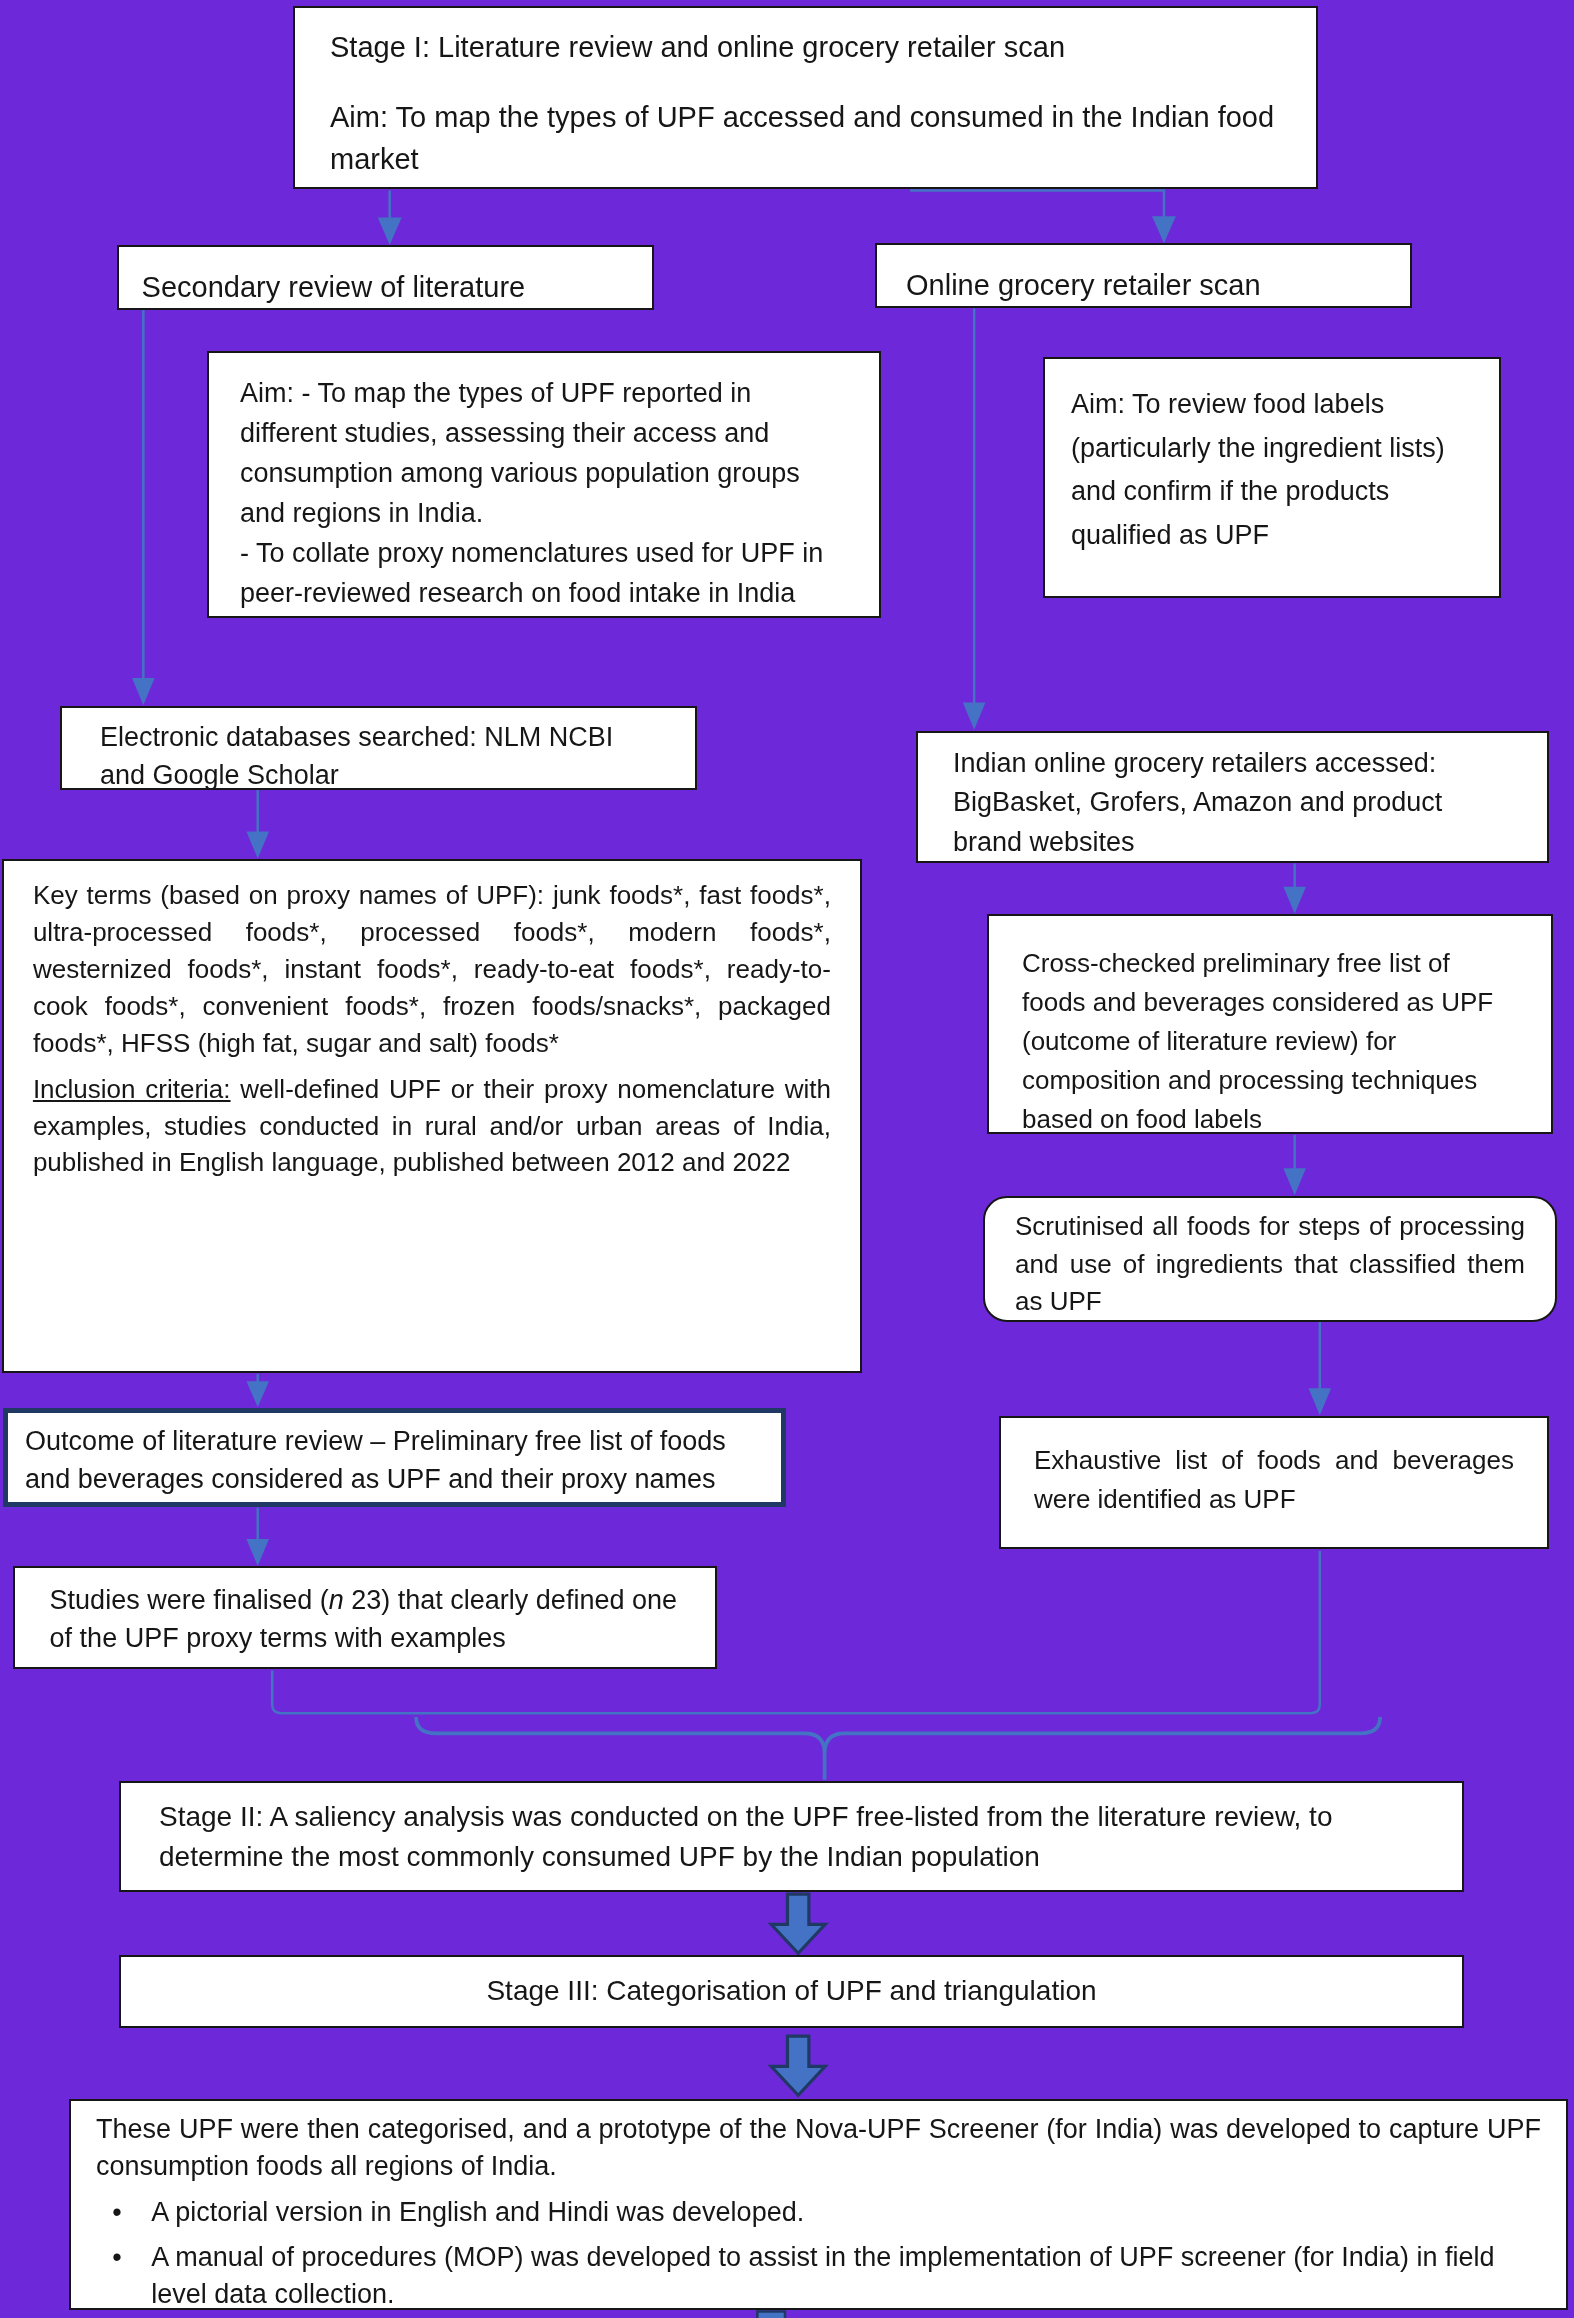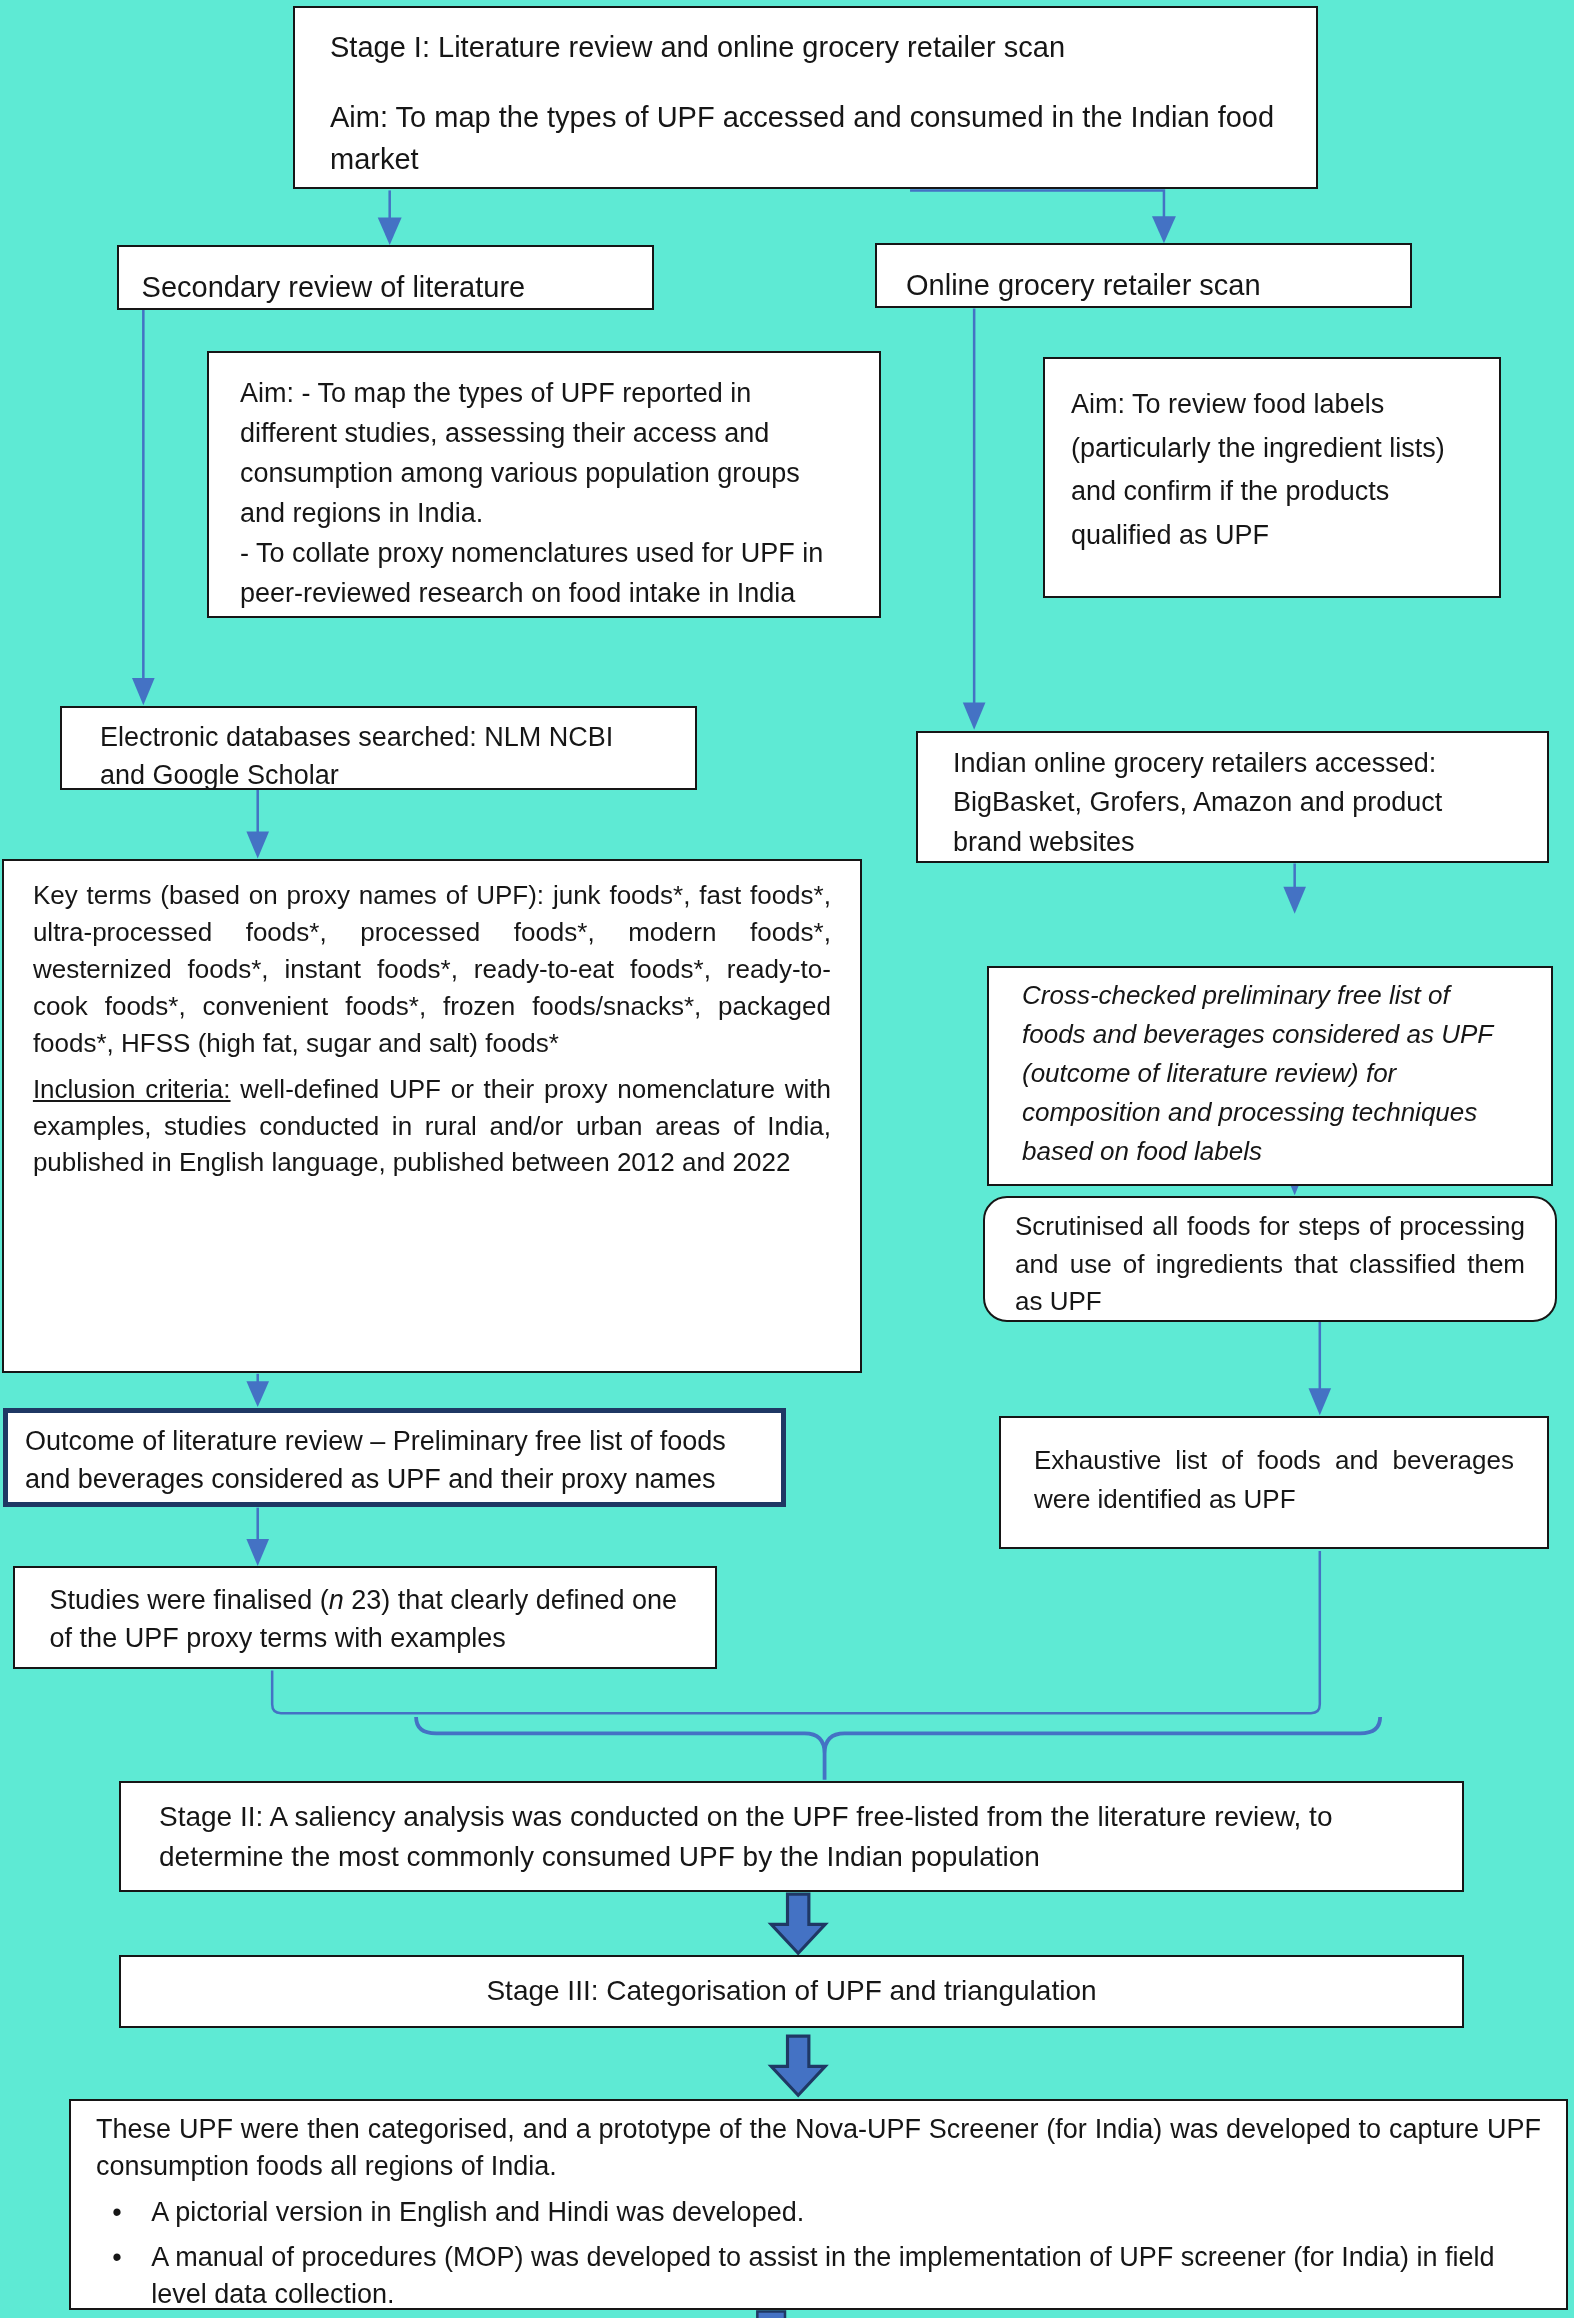--- a/index.html
+++ b/index.html
@@ -1,17 +1,17 @@
 <!DOCTYPE html>
 <html style="font-size:10px"><head>
 <meta charset="utf-8">
 <style>
   html,body{margin:0;padding:0;background:#ffffff;}
   .canvas{
-    position:relative;width:1575px;height:2319px;background:#5eead4;
+    position:relative;width:1575px;height:2319px;background:#6d28d9;
     font-family:"Liberation Sans","DejaVu Sans",sans-serif;color:#161616;
     overflow:hidden;
   }
   .connectors{position:absolute;left:0;top:0;width:1575px;height:2319px;}
   .box{
     position:absolute;box-sizing:border-box;background:#ffffff;
     border:2.5px solid #161616;font-size:27px;line-height:1.45;
   }
   .box p{margin:0;}
   .vcenter{display:flex;align-items:flex-end;}
@@ -122,21 +122,21 @@
     <p>Indian online grocery retailers accessed: BigBasket, Grofers, Amazon and product brand websites</p>
   </div>
 
   <div class="box just" style="left:1.9px;top:859px;width:860px;height:514px;padding:16.3px 29px;font-size:26px;line-height:1.42;">
     <p>Key terms (based on proxy names of UPF): junk foods*, fast foods*, ultra-processed foods*, processed foods*, modern foods*, westernized foods*, instant foods*, ready-to-eat foods*, ready-to-cook foods*, convenient foods*, frozen foods/snacks*, packaged foods*, HFSS (high fat, sugar and salt) foods*</p>
     <p style="margin-top:8.8px;">
       <span class="ul">Inclusion criteria:</span><span> well-defined UPF or their proxy nomenclature with examples, studies conducted in rural and/or urban areas of India, published in English language, published between 2012 and 2022</span>
     </p>
   </div>
 
-  <div class="box" style="left:987px;top:966px;width:566px;height:220px;padding:8px 33px;font-size:26px;line-height:1.5;font-style:italic;">
+  <div class="box" style="left:987px;top:914px;width:566px;height:220px;padding:28px 33px;font-size:26px;line-height:1.5;">
     <p>Cross-checked preliminary free list of foods and beverages considered as UPF (outcome of literature review) for composition and processing techniques based on food labels</p>
   </div>
 
   <div class="box just" style="left:983px;top:1196px;width:574px;height:126px;padding:10px 30px;font-size:26px;line-height:1.45;border-radius:24px;">
     <p>Scrutinised all foods for steps of processing and use of ingredients that classified them as UPF</p>
   </div>
 
   <div class="box outcome" style="left:2.5px;top:1408px;width:783px;height:99px;padding:8.8px 17.6px;line-height:1.42;">
     <p>Outcome of literature review – Preliminary free list of foods and beverages considered as UPF and their proxy names</p>
   </div>

